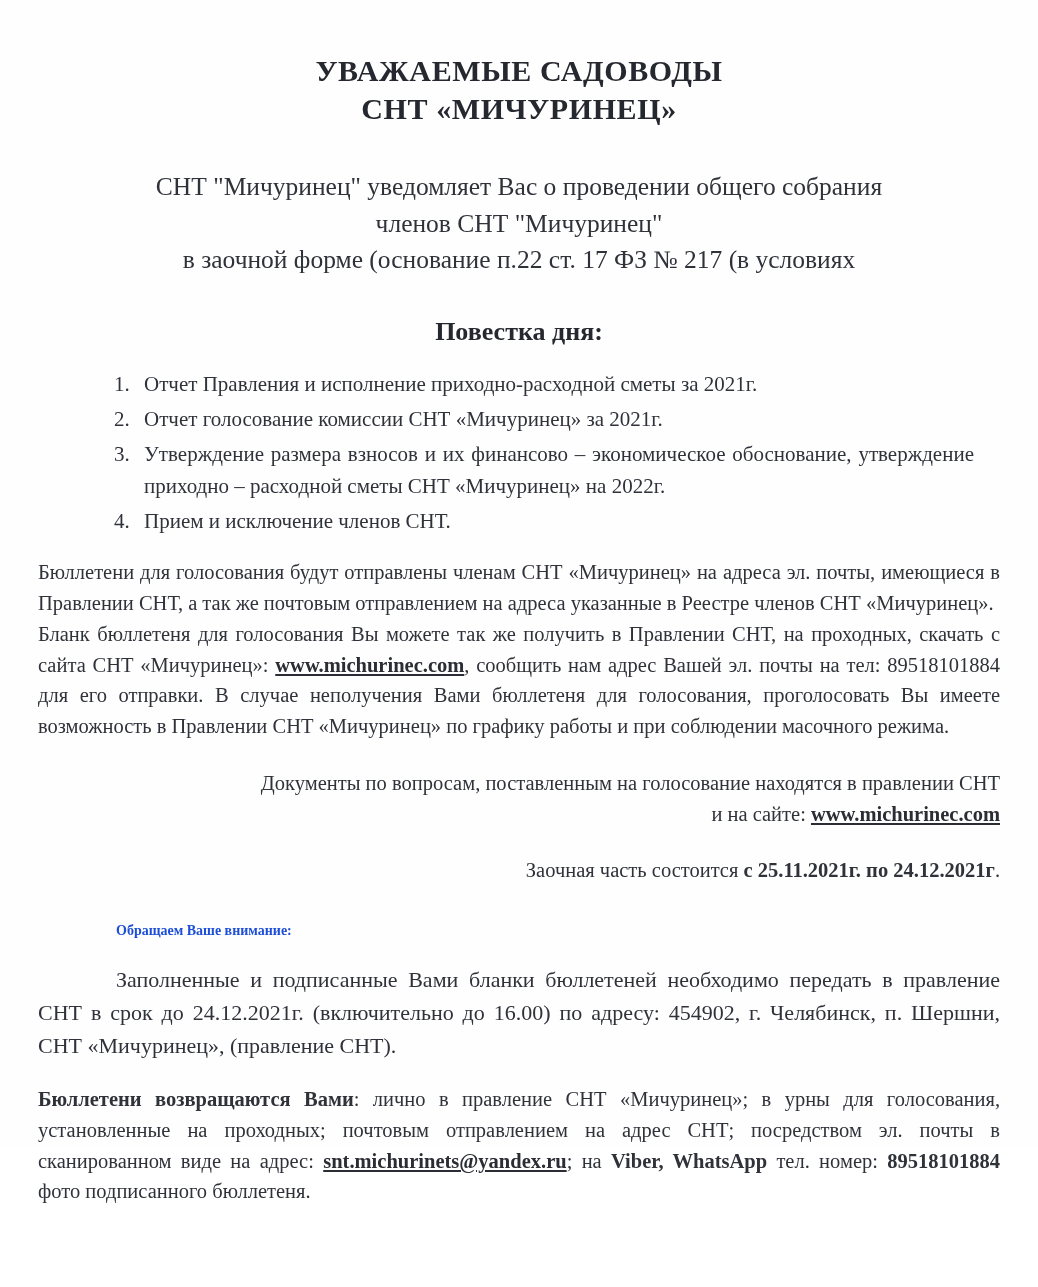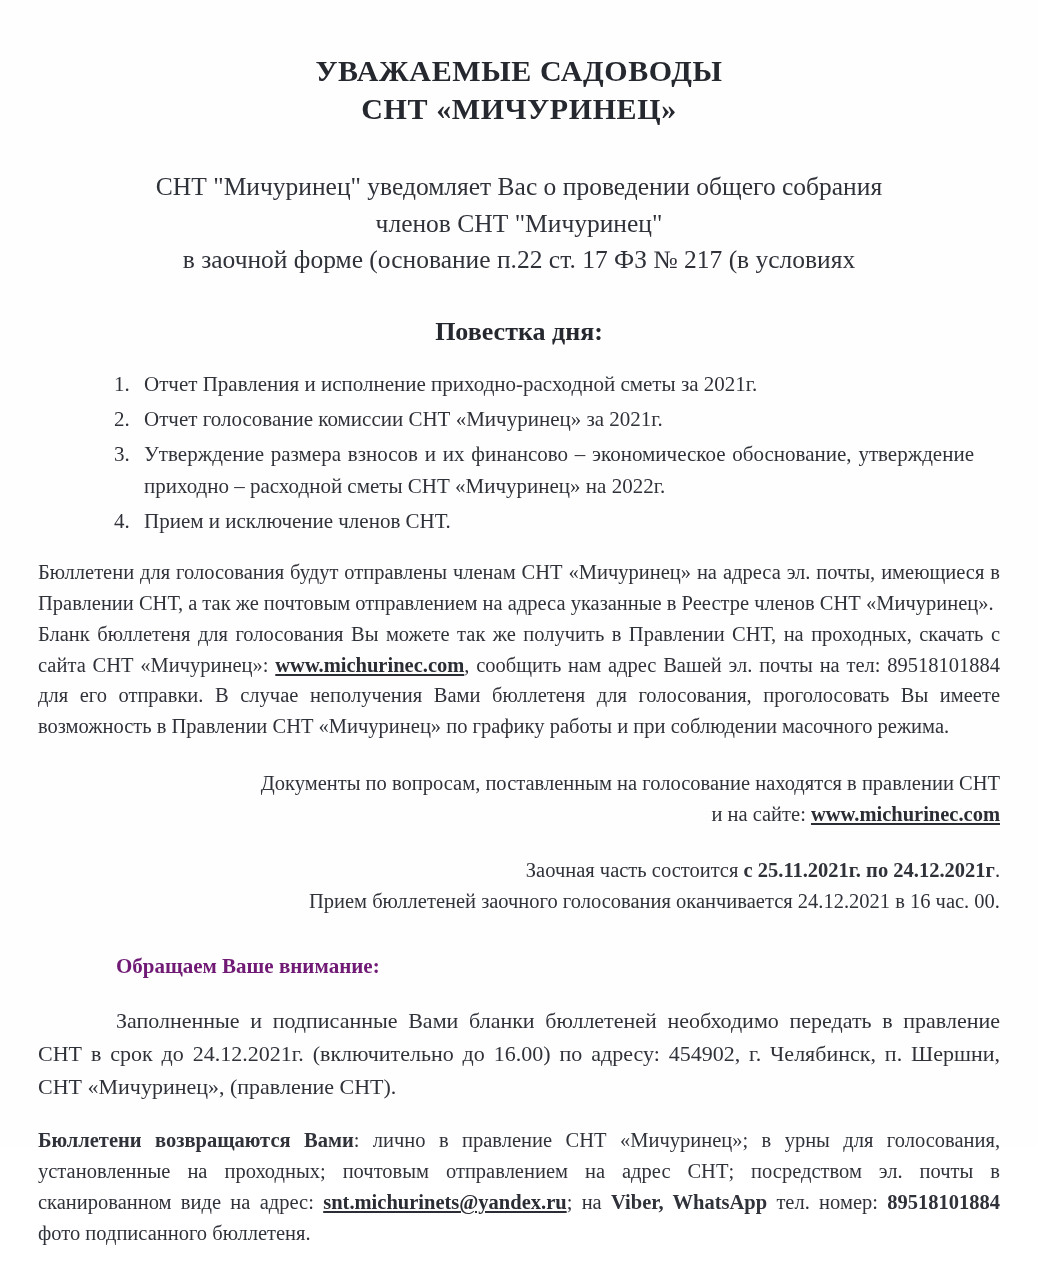--- a/index.html
+++ b/index.html
@@ -93,25 +93,25 @@
   .gap-md { height: 26px; }
   .gap-lg { height: 34px; }
   b, .b { font-weight: bold; }
   .link {
     font-weight: bold;
     text-decoration: underline;
     color: #2b2d34;
   }
   
   .attention-heading {
-    font-size: 21px;
+    font-size: 14px;
     font-weight: bold;
     margin: 0 0 2px 0;
     padding-left: 78px;
-    color: #701a75;
+    color: #1d4ed8;
   }
   .attention-body {
     font-size: 22px;
     line-height: 1.5;
     text-align: justify;
     text-indent: 78px;
     color: #30323a;
   }
   .return-para {
     font-size: 20.5px;
@@ -152,21 +152,20 @@
     <p class="para"><span>Бланк бюллетеня для голосования Вы можете так же получить в Правлении СНТ, на проходных,   скачать с сайта СНТ «Мичуринец»: </span><a class="link" href="#">www.michurinec.com</a><span>, сообщить нам адрес Вашей эл. почты на тел: 89518101884 для его отправки. В случае неполучения Вами бюллетеня для голосования, проголосовать Вы имеете возможность в Правлении СНТ «Мичуринец» по графику работы и при соблюдении масочного режима.</span></p>
 
     <div class="gap-md"></div>
 
     <p class="para loose">Документы по вопросам, поставленным на голосование находятся в правлении СНТ</p>
     <p class="para loose"><span>и на сайте: </span><a class="link" href="#">www.michurinec.com</a></p>
 
     <div class="gap-md"></div>
 
     <p class="para loose"><span>Заочная часть состоится </span><b>с 25.11.2021г. по 24.12.2021г</b><span>.</span></p>
-    <p class="para loose">Прием бюллетеней заочного голосования оканчивается 24.12.2021 в 16 час. 00.</p>
 
     <div class="gap-lg"></div>
 
     <div class="attention-heading">Обращаем Ваше внимание:</div>
     <p class="attention-body">Заполненные и подписанные Вами бланки бюллетеней необходимо передать в правление СНТ в срок до 24.12.2021г. (включительно до 16.00) по адресу: 454902, г. Челябинск, п. Шершни, СНТ «Мичуринец», (правление СНТ).</p>
 
     <p class="return-para"><b>Бюллетени возвращаются Вами</b><span>: лично в правление СНТ «Мичуринец»; в урны для голосования, установленные на проходных;  почтовым отправлением на адрес СНТ; посредством эл. почты в сканированном виде на адрес: </span><a class="link" href="#">snt.michurinets@yandex.ru</a><span>; на </span><b>Viber, WhatsApp</b><span> тел. номер: </span><b>89518101884</b><span> фото подписанного бюллетеня.</span></p>
 
   </div>
 </div>

